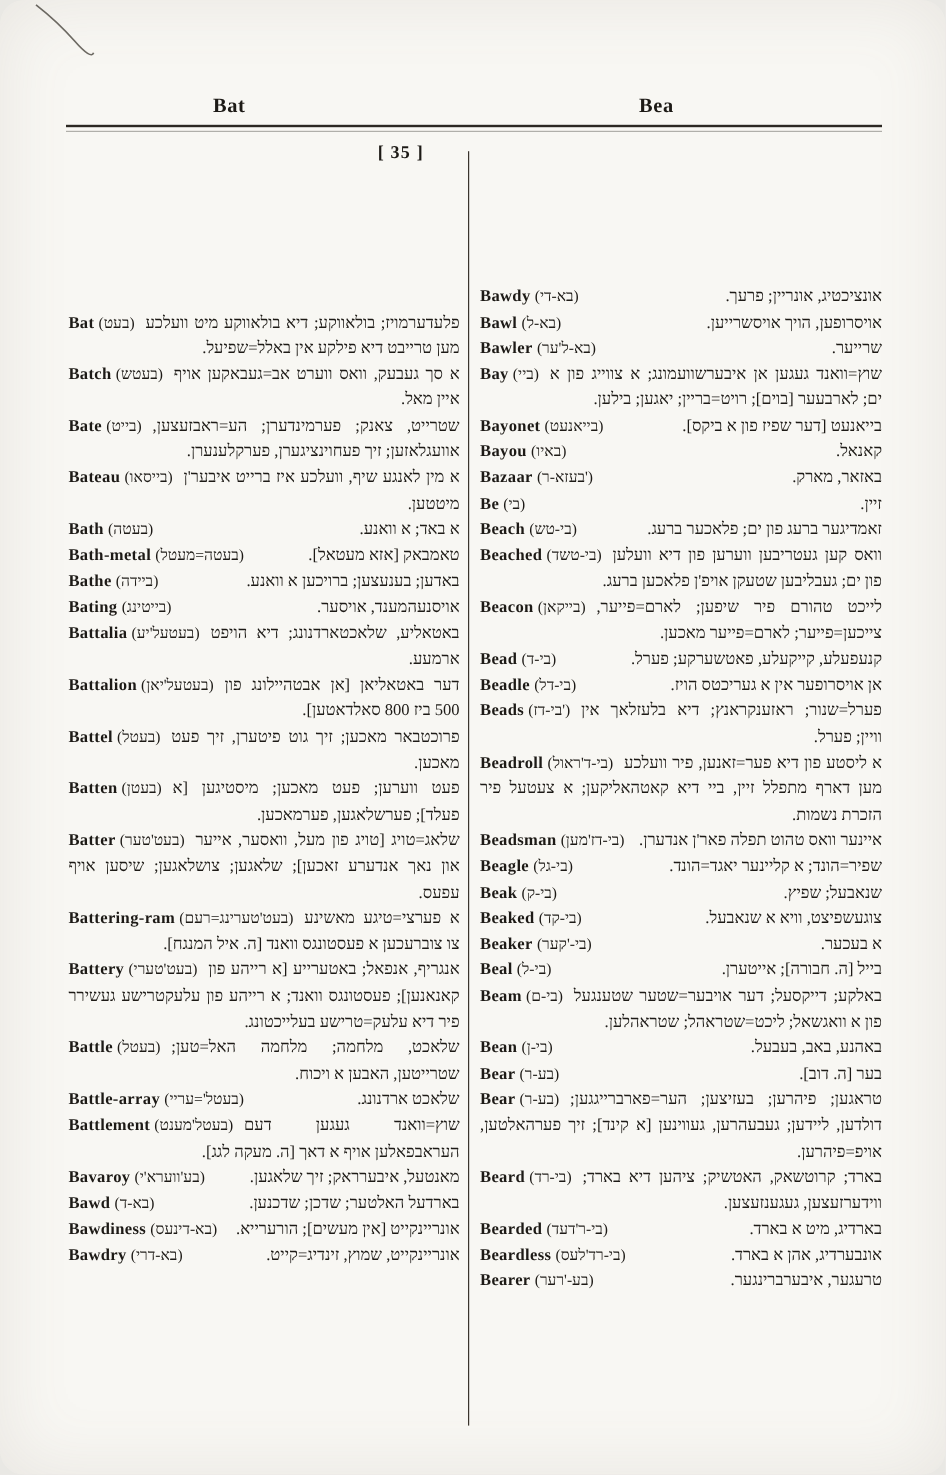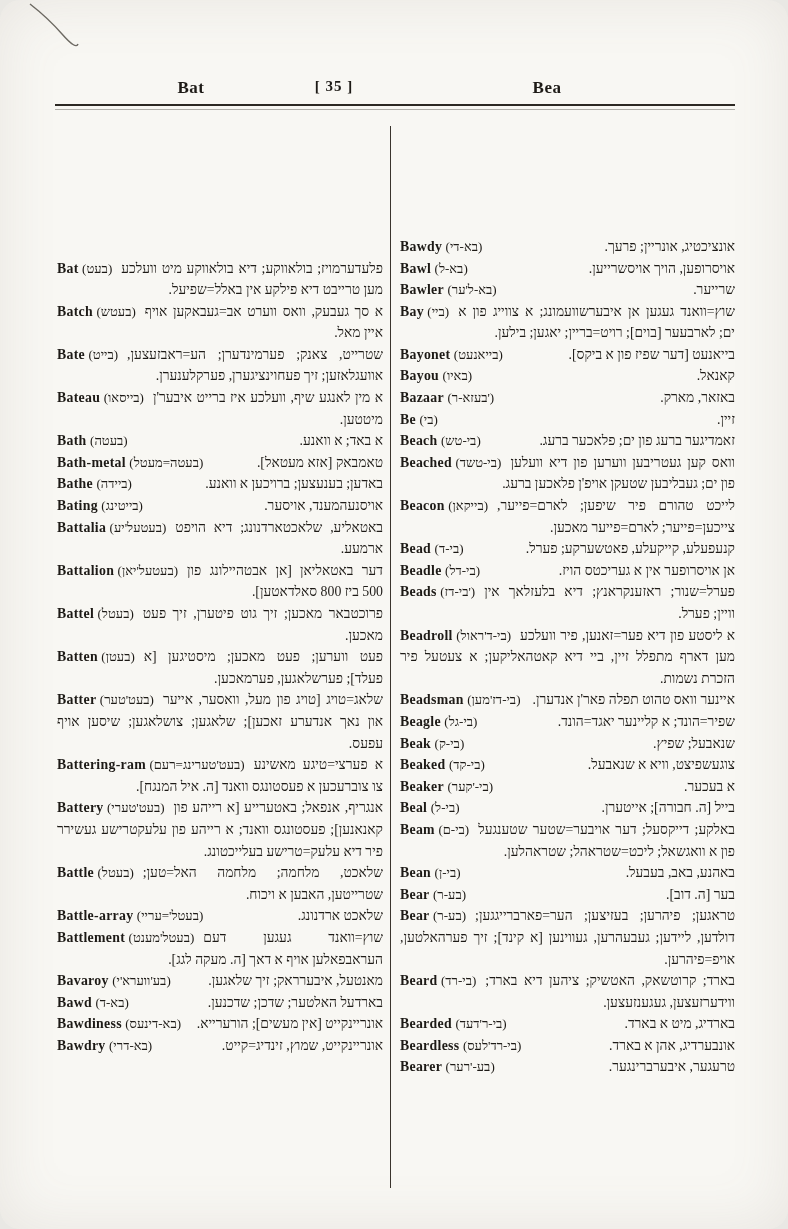--- a/index.html
+++ b/index.html
@@ -11,21 +11,21 @@
     font-family:"Liberation Serif","DejaVu Serif","DejaVu Sans",serif;
     color:#1d1a16;
     box-shadow:inset 0 0 60px rgba(120,110,95,.12);
     border-radius:20px;
   }
   .artifact{position:absolute;top:0;left:0;}
   .running-head{position:absolute;top:78px;left:0;width:788px;height:26px;}
   .guide{position:absolute;font-weight:bold;font-size:17px;letter-spacing:.5px;transform:translateX(-50%);}
   .guide.left{left:191px;}
   .guide.right{left:547px;}
-  .pagenum{position:absolute;left:334px;transform:translateX(-50%);font-size:15px;font-weight:bold;letter-spacing:1px;}
+  .pagenum{position:absolute;left:334px;transform:translateX(-50%);font-size:15px;font-weight:bold;letter-spacing:1px;margin-top:42px;}
   .head-rule{
     position:absolute;top:104px;left:55px;width:680px;height:3px;
     border-top:2px solid #2c2823;border-bottom:1px solid rgba(44,40,35,.35);
   }
   .columns{
     position:absolute;top:126px;left:0;width:788px;
     display:flex;align-items:center;
   }
   .col{font-size:13.8px;line-height:21.6px;}
   .col-left{width:326px;margin-left:57px;}

